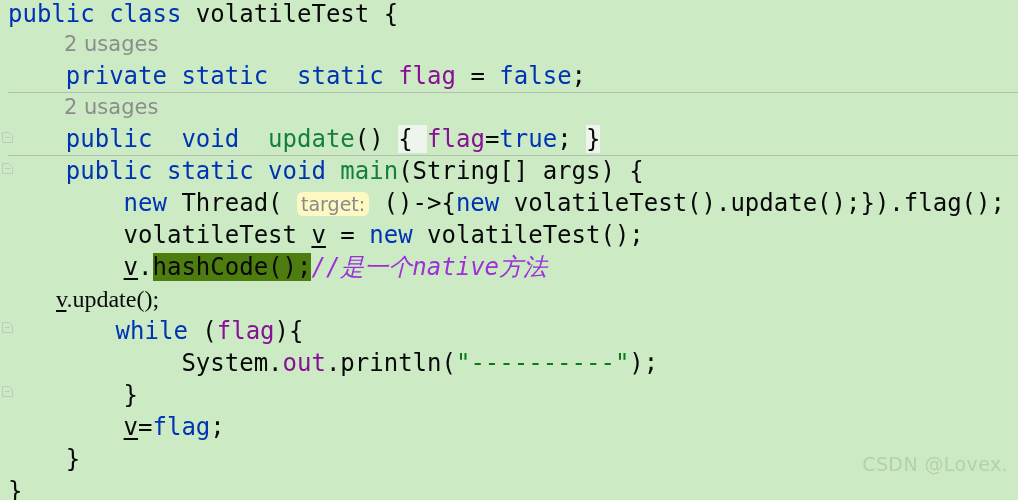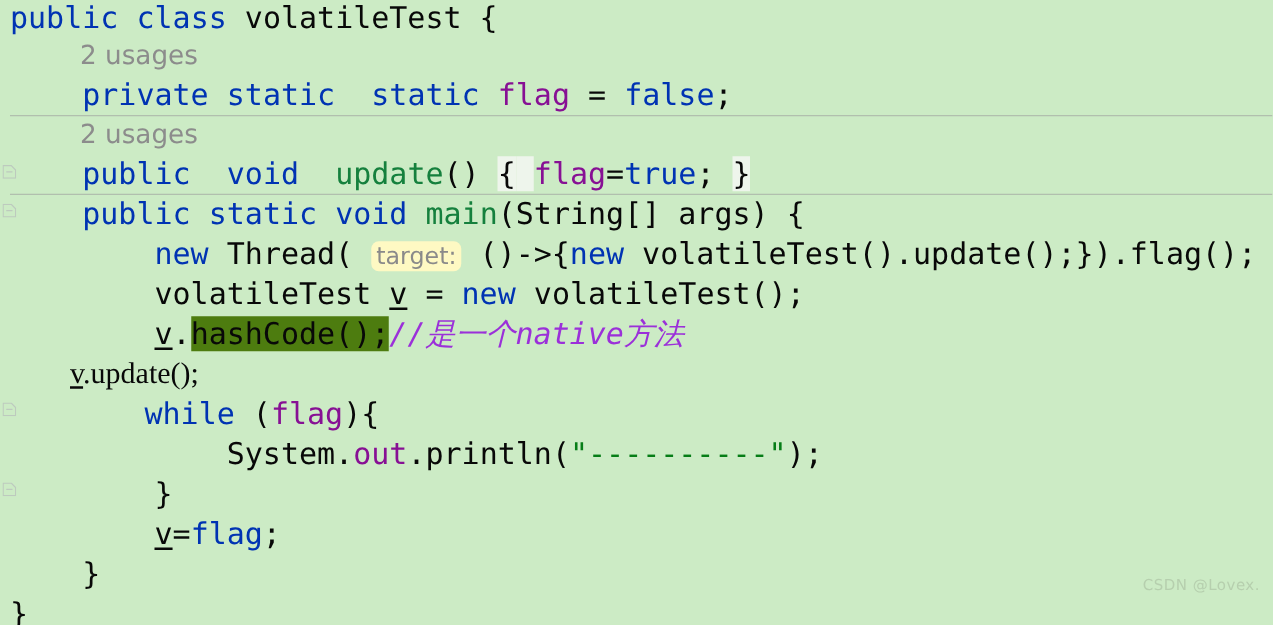--- a/index.html
+++ b/index.html
@@ -98,21 +98,21 @@
     border-radius: 6px;
     padding: 1px 4px;
     margin-top: 48px;
   }
 
   
   .watermark {
     position: absolute;
     right: 10px;
     bottom: 5px;
-    font-size: 12px;
+    font-size: 19px;
     font-family: "DejaVu Sans", "Liberation Sans", sans-serif;
     color: #b6cfae;
     letter-spacing: 0.4px;
     user-select: none;
   }
 </style>
 </head>
 <body>
 
 <div id="editor">

